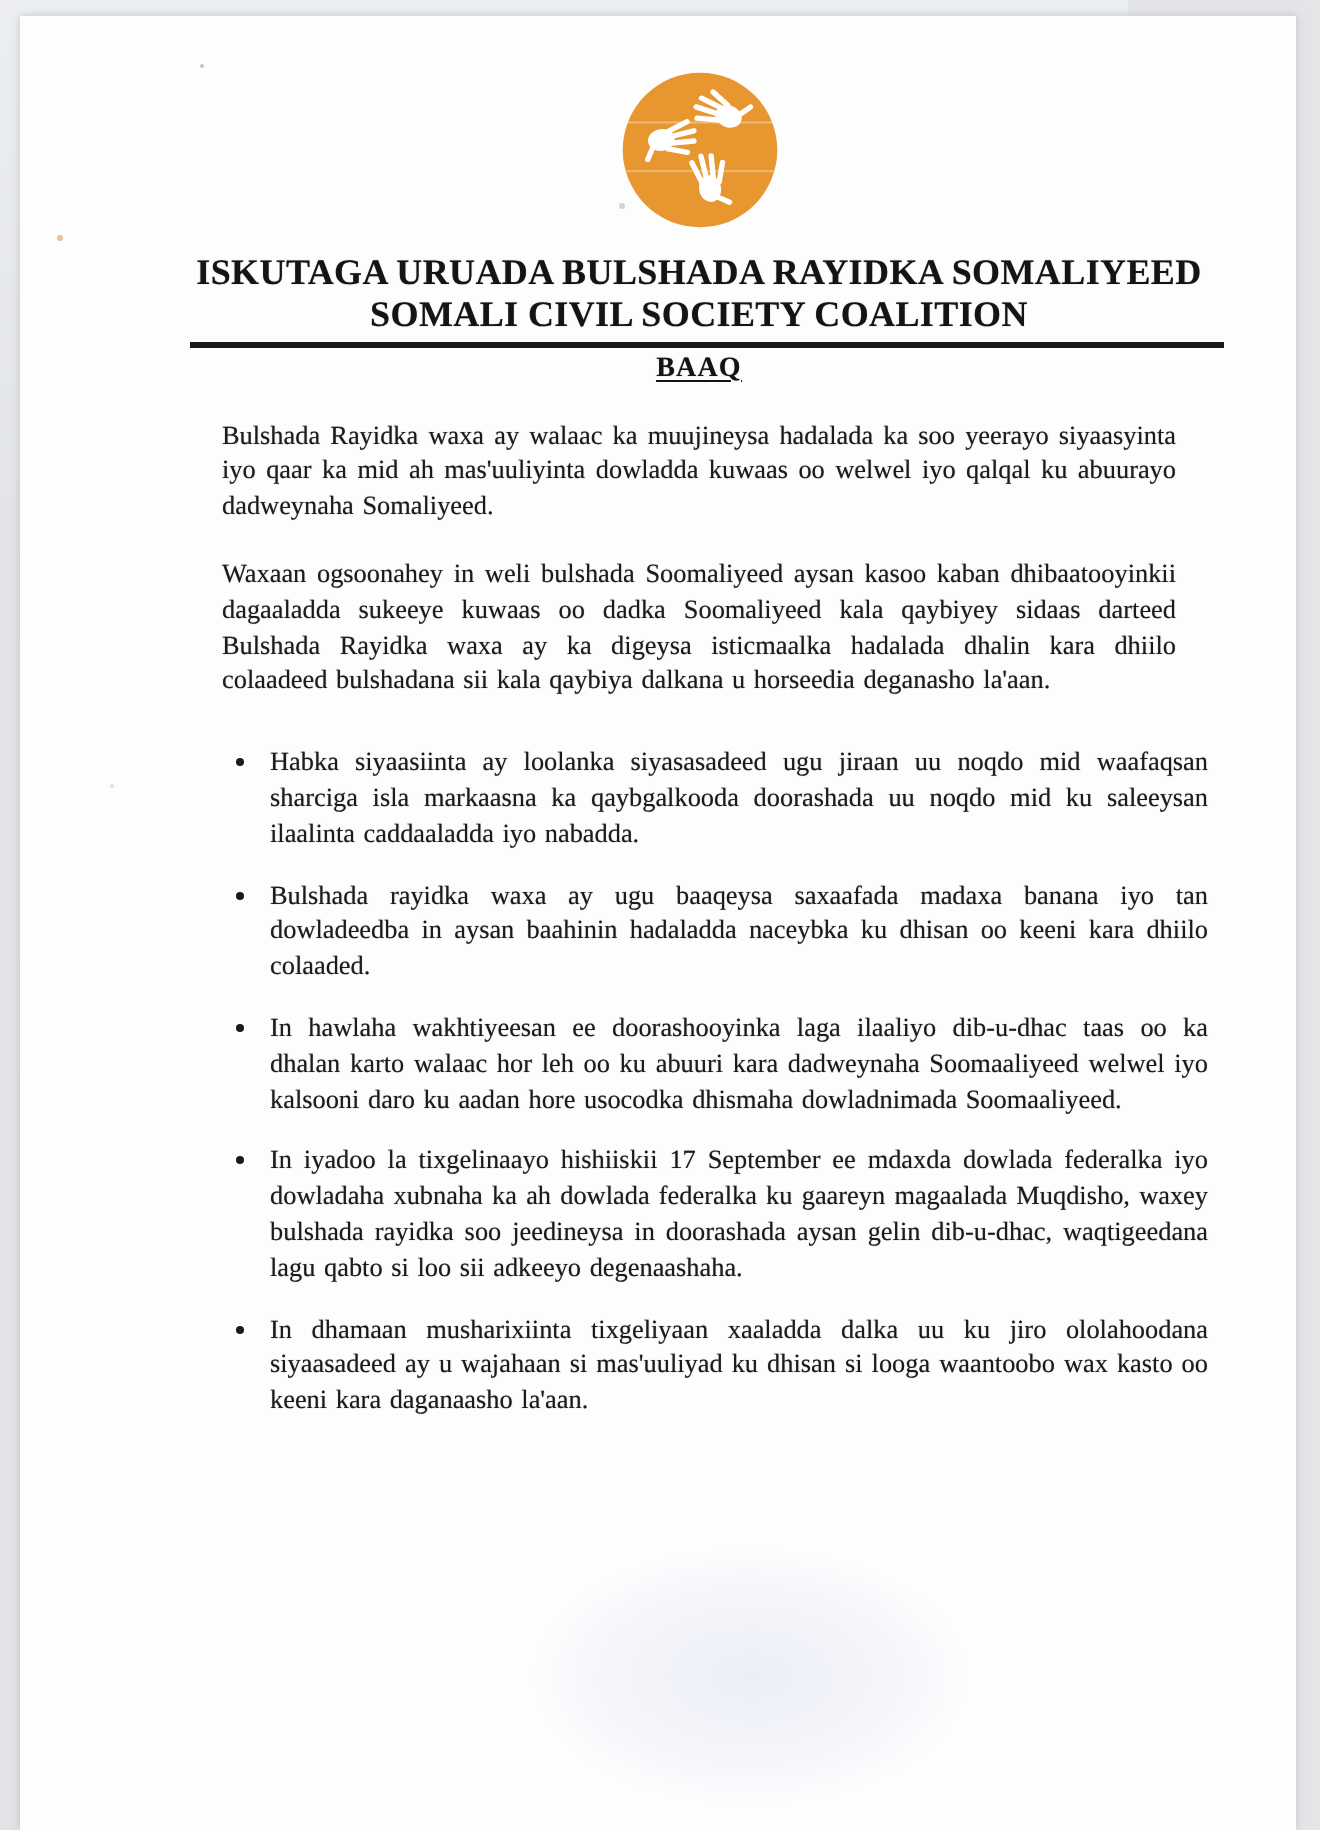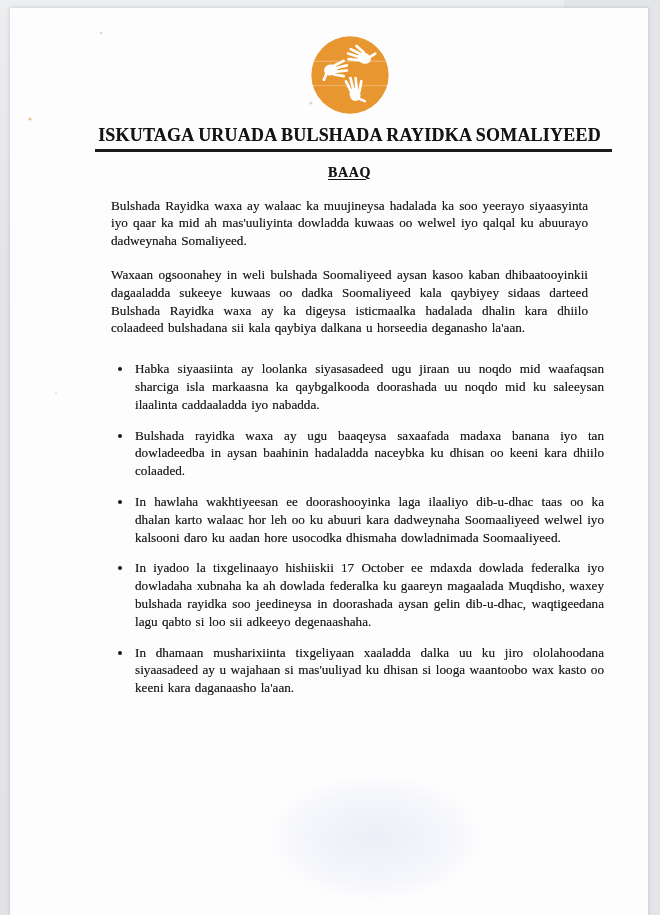--- a/index.html
+++ b/index.html
@@ -58,21 +58,21 @@
     height: 2.6px;
     background: #1a1a1c;
     margin-top: 3px;
     margin-right: -8px;
   }
   .doc-heading {
     text-align: center;
     font-weight: bold;
     font-size: 14px;
     letter-spacing: 0.6px;
-    margin: 13px 0 0 0;
+    margin: 3px 0 0 0;
     text-decoration: underline;
     text-underline-offset: 2px;
     color: #141416;
   }
   
   .bodytext {
     margin-top: 11px;
     font-size: 13.2px;
     line-height: 17.8px;
   }
@@ -157,33 +157,34 @@
               <line x1="-6" y1="4" x2="-10" y2="10"></line>
             </g>
           </g>
 
           <rect x="4" y="33" width="92" height="1.2" fill="rgba(255,255,255,0.35)"></rect>
           <rect x="4" y="62" width="92" height="1.2" fill="rgba(255,255,255,0.3)"></rect>
         </svg>
       </div>
 
       <h1 class="title somali">ISKUTAGA URUADA BULSHADA RAYIDKA SOMALIYEED</h1>
+      <h1 class="title">SOMALI CIVIL SOCIETY COALITION</h1>
       <div class="header-rule"></div>
 
       <h2 class="doc-heading">BAAQ</h2>
 
       <div class="bodytext">
         <p>Bulshada Rayidka waxa ay walaac ka muujineysa hadalada ka soo yeerayo siyaasyinta iyo qaar ka mid ah mas'uuliyinta dowladda kuwaas oo welwel iyo qalqal ku abuurayo dadweynaha Somaliyeed.</p>
         <p>Waxaan ogsoonahey in weli bulshada Soomaliyeed  aysan kasoo kaban dhibaatooyinkii dagaaladda sukeeye kuwaas oo dadka Soomaliyeed kala qaybiyey sidaas darteed Bulshada Rayidka waxa ay ka digeysa isticmaalka hadalada dhalin kara dhiilo colaadeed bulshadana sii kala qaybiya dalkana u horseedia deganasho la'aan.</p>
 
         <ul class="points">
           <li>Habka siyaasiinta ay loolanka siyasasadeed ugu jiraan uu noqdo mid waafaqsan sharciga isla markaasna ka qaybgalkooda doorashada uu noqdo mid ku saleeysan ilaalinta caddaaladda iyo nabadda.</li>
           <li>Bulshada rayidka waxa ay ugu baaqeysa saxaafada madaxa banana iyo tan dowladeedba in aysan baahinin hadaladda naceybka ku dhisan oo keeni kara dhiilo colaaded.</li>
           <li>In hawlaha wakhtiyeesan ee doorashooyinka laga ilaaliyo dib-u-dhac taas oo ka dhalan karto walaac hor leh oo ku abuuri kara dadweynaha Soomaaliyeed welwel iyo kalsooni daro ku aadan hore usocodka dhismaha dowladnimada Soomaaliyeed.</li>
-          <li>In iyadoo la tixgelinaayo hishiiskii 17 October ee mdaxda dowlada federalka iyo dowladaha xubnaha ka ah dowlada federalka ku gaareyn magaalada Muqdisho, waxey bulshada rayidka soo jeedineysa in doorashada aysan gelin dib-u-dhac, waqtigeedana lagu qabto si loo sii adkeeyo degenaashaha.</li>
+          <li>In iyadoo la tixgelinaayo hishiiskii 17 September ee mdaxda dowlada federalka iyo dowladaha xubnaha ka ah dowlada federalka ku gaareyn magaalada Muqdisho, waxey bulshada rayidka soo jeedineysa in doorashada aysan gelin dib-u-dhac, waqtigeedana lagu qabto si loo sii adkeeyo degenaashaha.</li>
           <li>In dhamaan musharixiinta tixgeliyaan xaaladda dalka uu ku jiro ololahoodana siyaasadeed ay u wajahaan si mas'uuliyad ku dhisan si looga waantoobo wax kasto oo keeni kara daganaasho la'aan.</li>
         </ul>
       </div>
 
     </div>
     <div class="smudge"></div>
     <div class="specks"></div>
   </div>
 </div>
 

